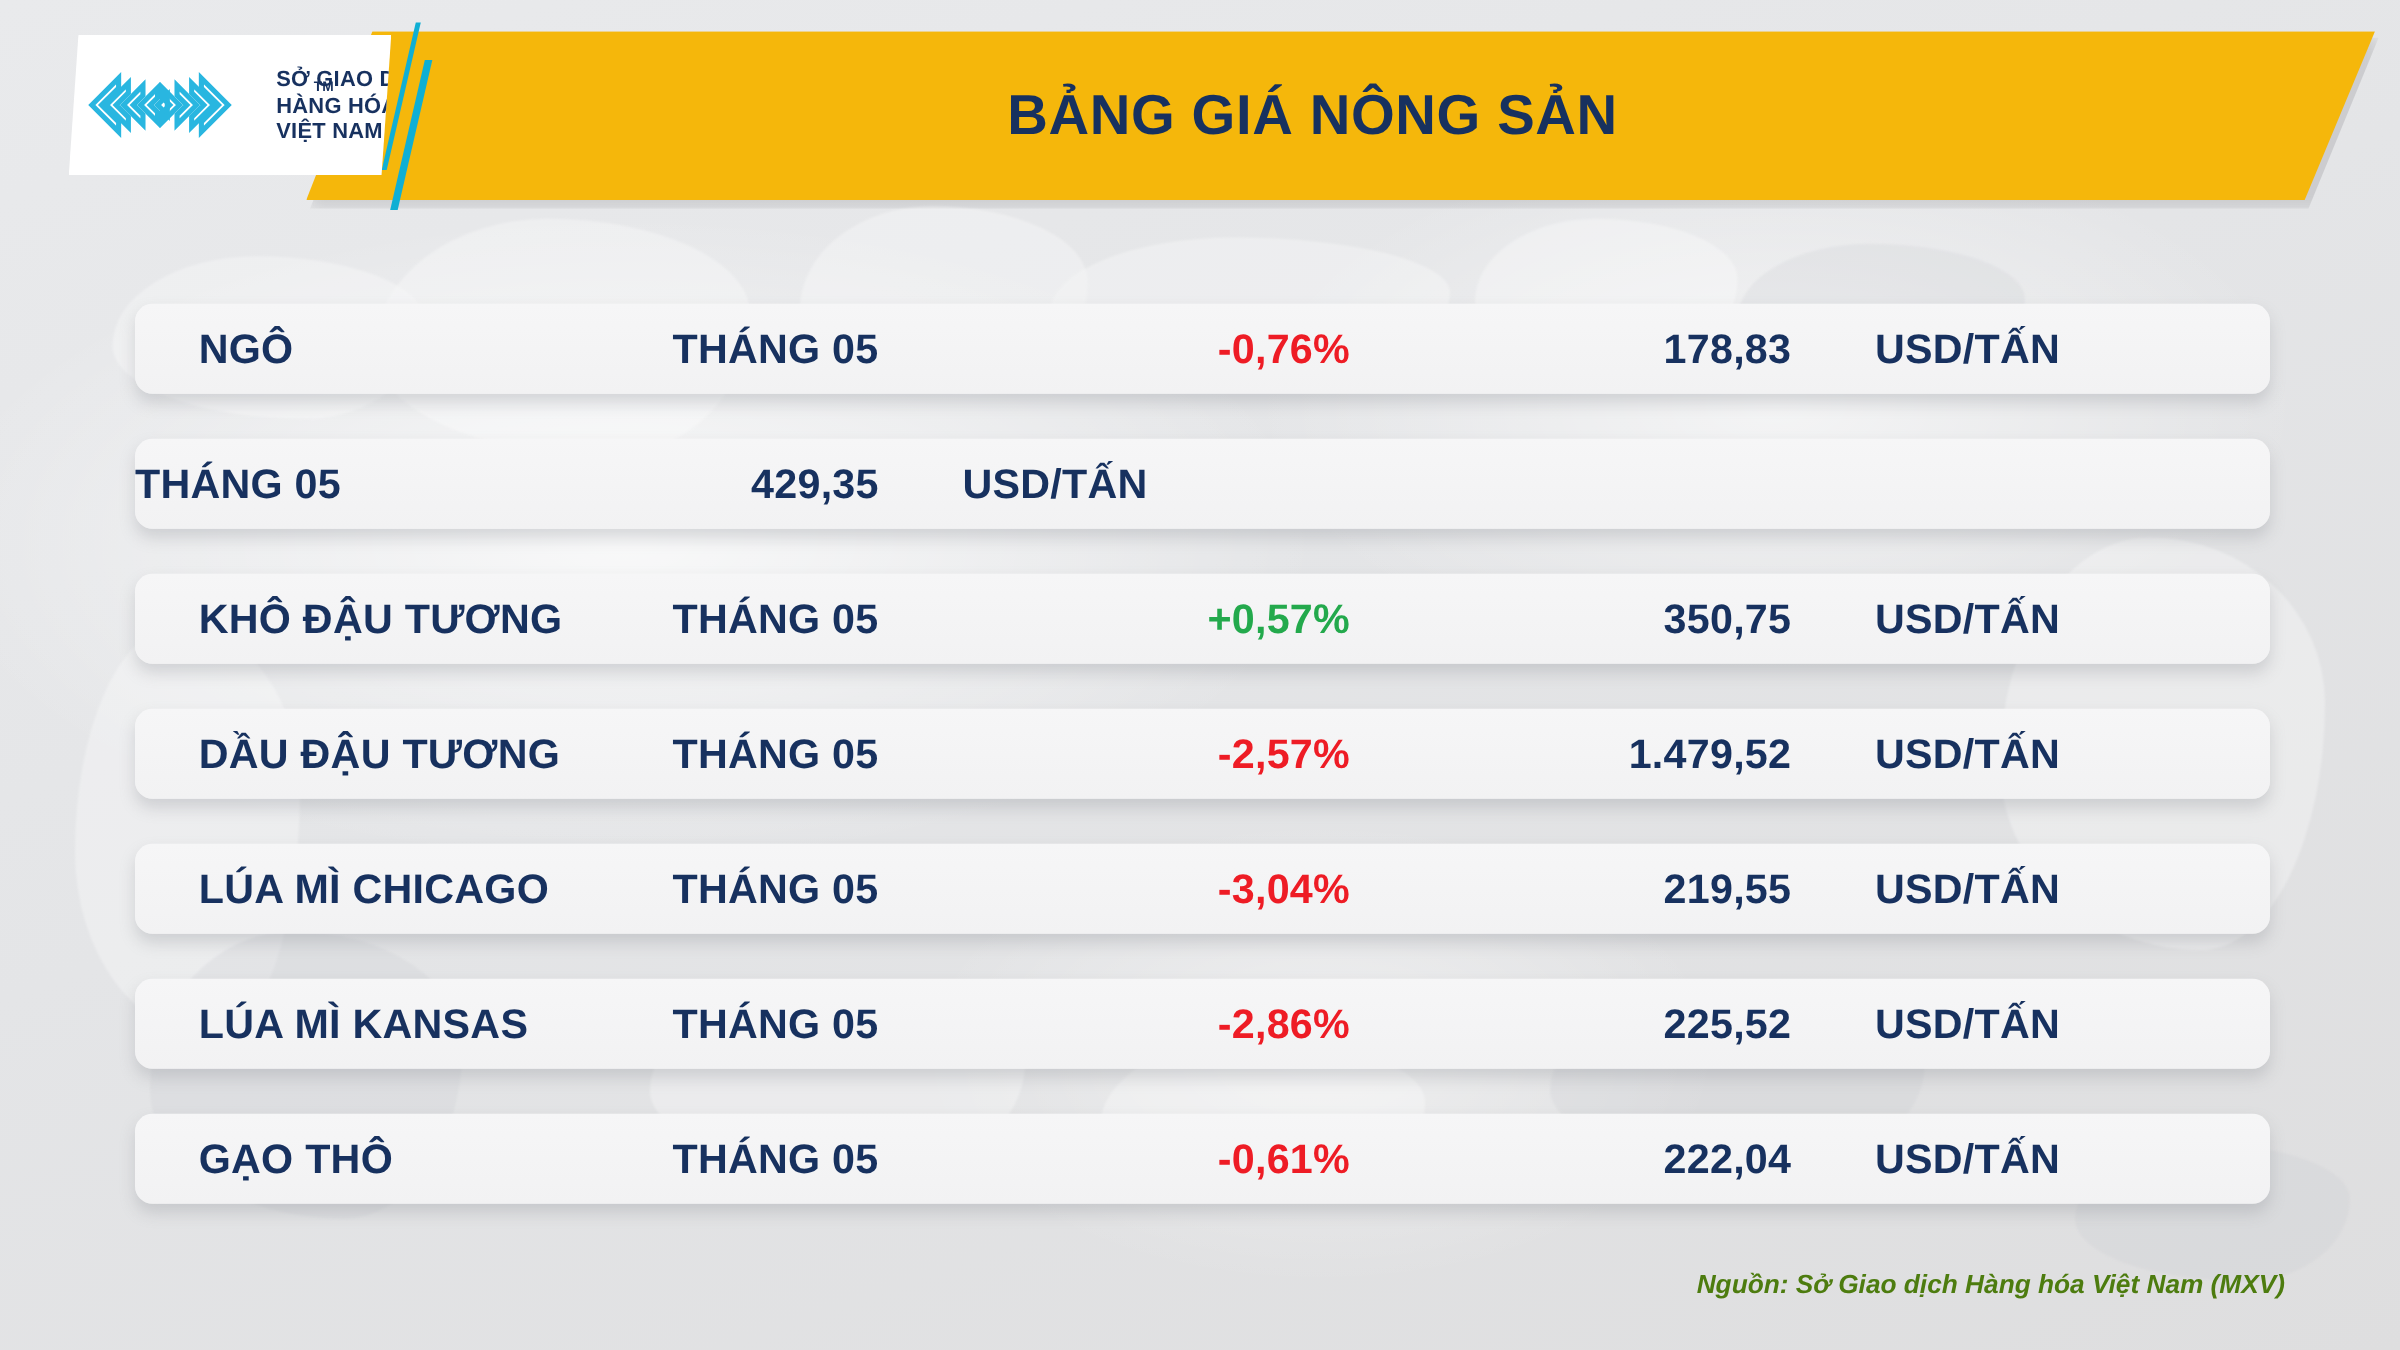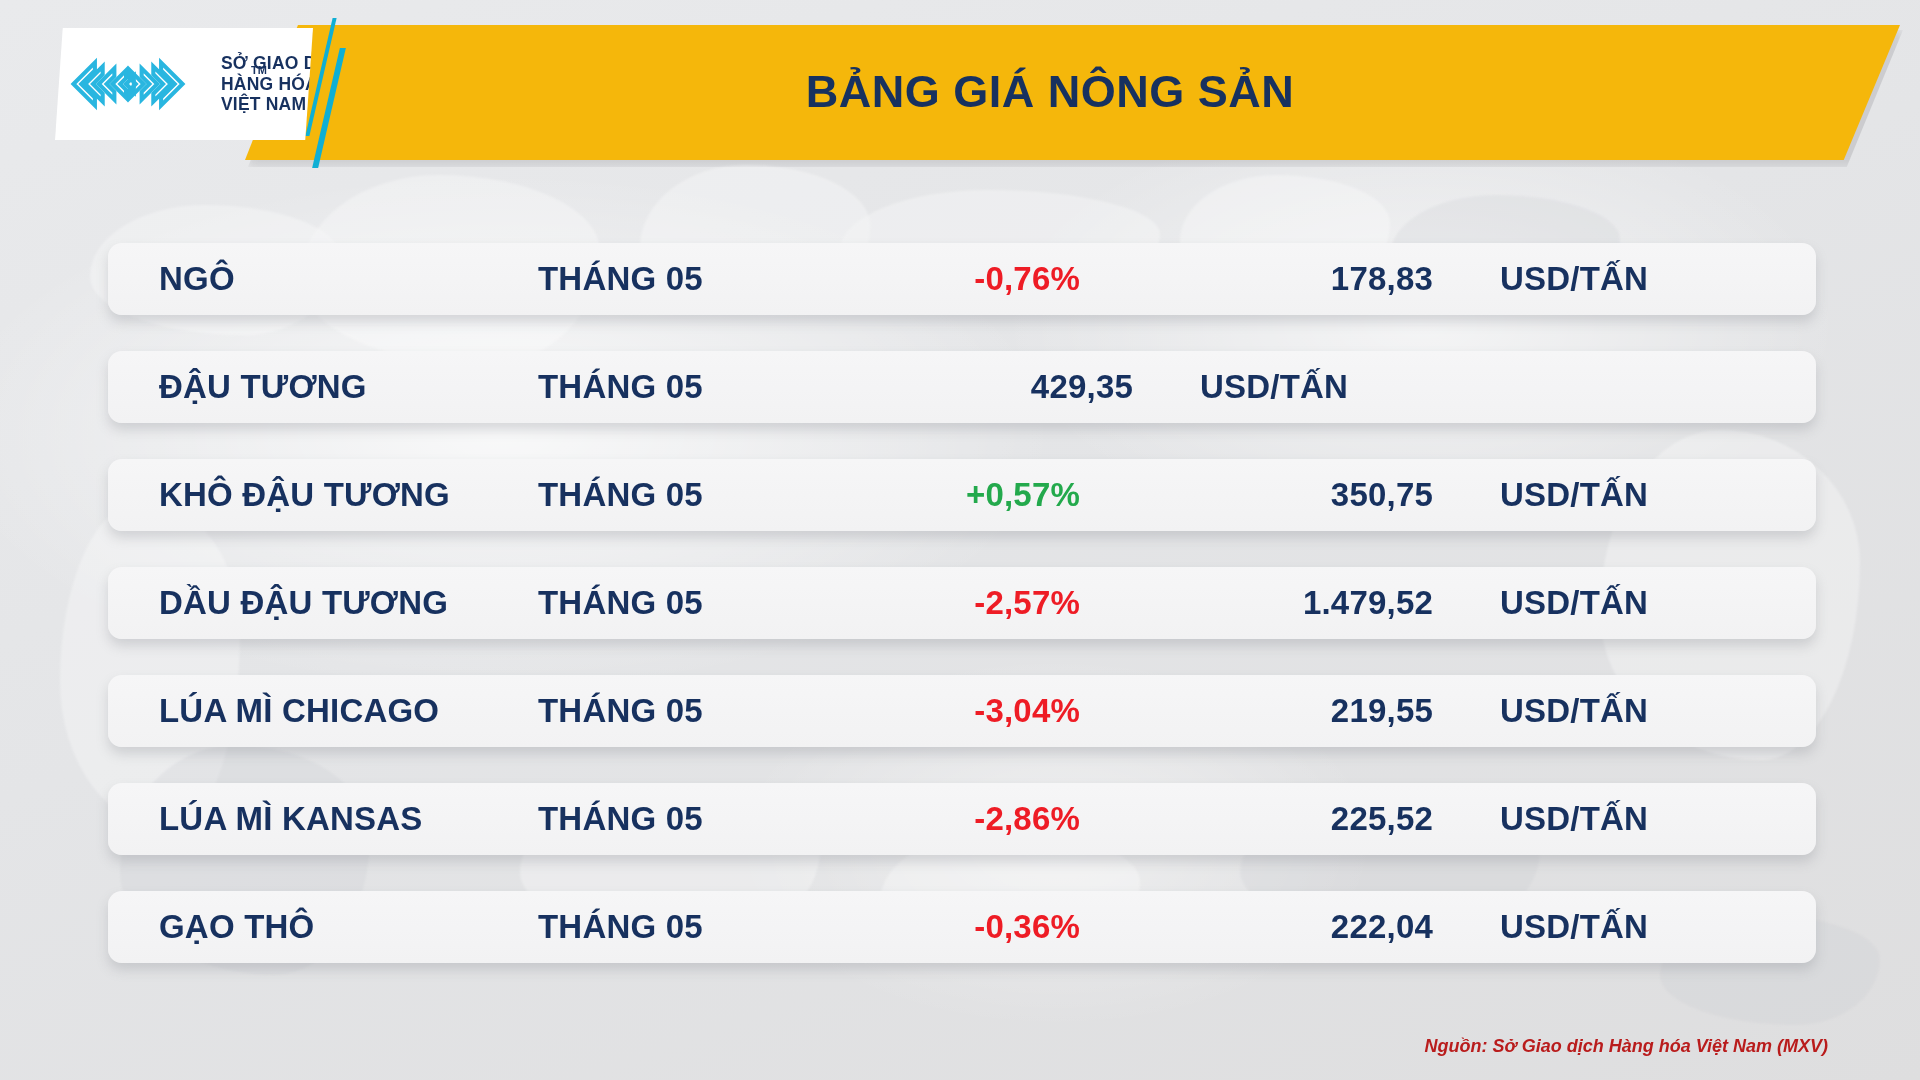--- a/index.html
+++ b/index.html
@@ -119,24 +119,24 @@
     font-weight:bold;
     font-size:33px;
     letter-spacing:.2px;
     white-space:nowrap;
   }
   .c-change.up   { color:#23A94C; }
   .c-change.down { color:#EE1C25; }
 
   
   #footer {
-    position:absolute; right:92px; bottom:23px;
-    color:#b91c1c;
+    position:absolute; right:92px; bottom:40px;
+    color:#4d7c0f;
     font-weight:bold; font-style:italic;
-    font-size:18px;
+    font-size:21px;
     white-space:nowrap;
   }
 </style>
 </head>
 <body>
 
 <div id="map-texture">
   <div class="blob" style="left:90px;  top:205px;  width:250px; height:130px;"></div>
   <div class="blob" style="left:300px; top:175px;  width:300px; height:190px;"></div>
   <div class="blob" style="left:640px; top:165px;  width:230px; height:150px;"></div>
@@ -189,21 +189,20 @@
 
 <div id="table">
     <div class="row">
       <div class="cell c-name">NGÔ</div>
       <div class="cell c-month">THÁNG 05</div>
       <div class="cell c-change down">-0,76%</div>
       <div class="cell c-price">178,83</div>
       <div class="cell c-unit">USD/TẤN</div>
     </div>
     <div class="row">
-      <div class="cell c-name">ĐẬU TƯƠNG</div>
       <div class="cell c-month">THÁNG 05</div>
       <div class="cell c-price">429,35</div>
       <div class="cell c-unit">USD/TẤN</div>
     </div>
     <div class="row">
       <div class="cell c-name">KHÔ ĐẬU TƯƠNG</div>
       <div class="cell c-month">THÁNG 05</div>
       <div class="cell c-change up">+0,57%</div>
       <div class="cell c-price">350,75</div>
       <div class="cell c-unit">USD/TẤN</div>
@@ -225,19 +224,19 @@
     <div class="row">
       <div class="cell c-name">LÚA MÌ KANSAS</div>
       <div class="cell c-month">THÁNG 05</div>
       <div class="cell c-change down">-2,86%</div>
       <div class="cell c-price">225,52</div>
       <div class="cell c-unit">USD/TẤN</div>
     </div>
     <div class="row">
       <div class="cell c-name">GẠO THÔ</div>
       <div class="cell c-month">THÁNG 05</div>
-      <div class="cell c-change down">-0,36%</div>
+      <div class="cell c-change down">-0,61%</div>
       <div class="cell c-price">222,04</div>
       <div class="cell c-unit">USD/TẤN</div>
     </div>
   </div>
 
 <div id="footer">Nguồn: Sở Giao dịch Hàng hóa Việt Nam (MXV)</div>
 
 </body></html>

